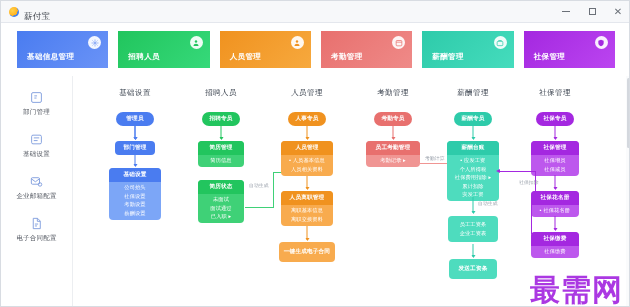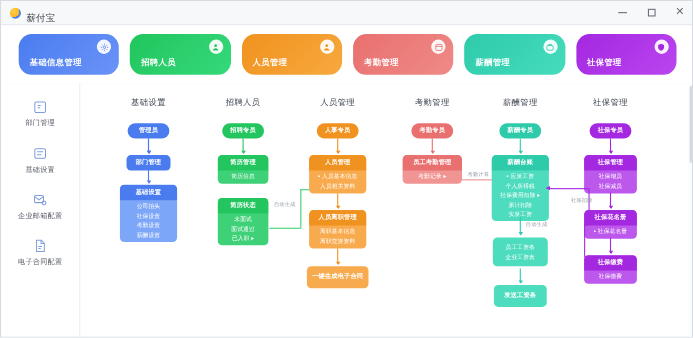--- a/index.html
+++ b/index.html
@@ -52,21 +52,21 @@
   .cards {
     position: absolute; left: 0; top: 22px;
     width: 630px; height: 53px;
     background: #ffffff;
     display: flex; align-items: center;
     padding: 0 16px; gap: 10px;
   }
   .card {
     position: relative;
     flex: 1 1 0; height: 37px;
-    border-radius: 12px;
+    border-radius: 0;
     display: flex; align-items: flex-end;
     padding: 0 0 6px 10px;
     overflow: hidden;
   }
   .card-label {
     font-size: 7.5px; font-weight: bold; color: #ffffff;
     letter-spacing: .4px; white-space: nowrap;
   }
   .card-icon {
     position: absolute; right: 7px; top: 5px;
@@ -478,20 +478,21 @@
       </div>
 
       <div class="vline" style="left:462px; top:95px; height:33px; background:#a428e0;" data-name="flow-connector-social-to-pay-riser"></div>
       <div class="hline" style="left:458px; top:128px; width:4px; background:#a428e0;" data-name="flow-connector-social-to-pay-stub"></div>
       <div class="hline" style="left:427px; top:95px; width:35px; background:#a428e0;" data-name="flow-connector-social-to-pay"></div>
       <div class="arrow-head" style="left:423px; top:92.5px; border-right:4px solid #a428e0;" data-name="flow-arrow-head"></div>
       <span class="edge-label" style="left:446px; top:103px;" data-name="flow-edge-label-social-to-pay">社保扣除</span>
 
       <div class="vline" style="left:458px; top:128px; height:30px; background:#a428e0;" data-name="flow-connector-social-tail"></div>
 
+      <div class="watermark" data-name="watermark">最需网</div>
 
       <div class="scroll-track" data-name="vertical-scrollbar-track">
         <div class="scroll-thumb" data-name="vertical-scrollbar-thumb"></div>
       </div>
     </div>
 
   </div>
 </div>
 
 <style>

